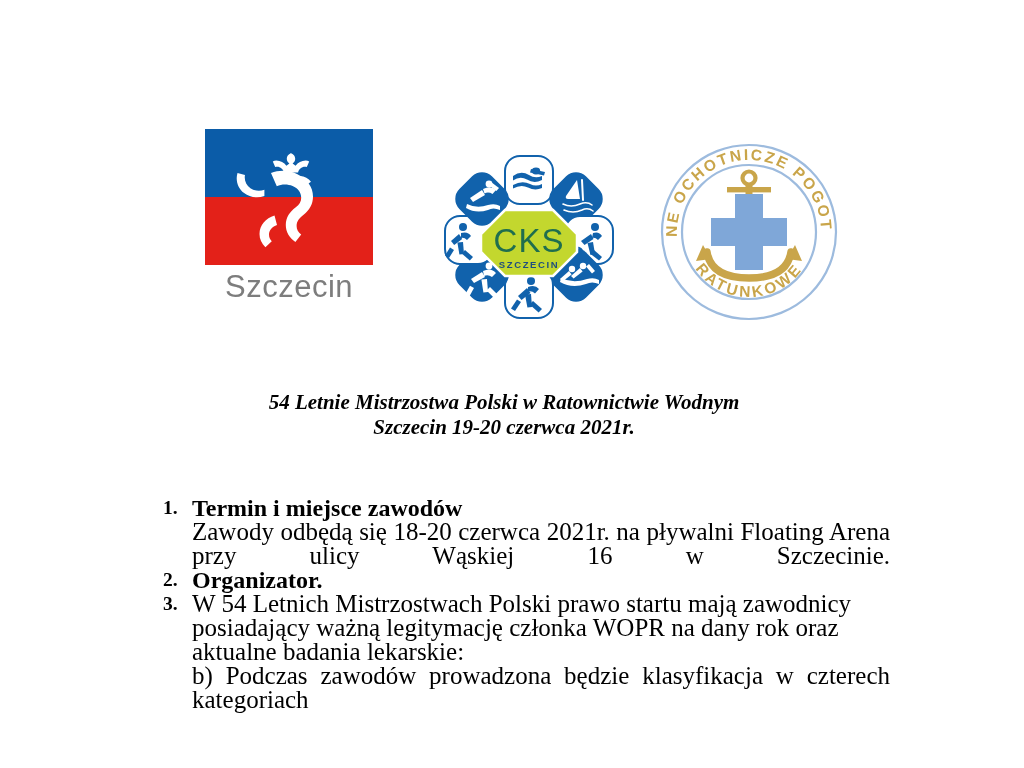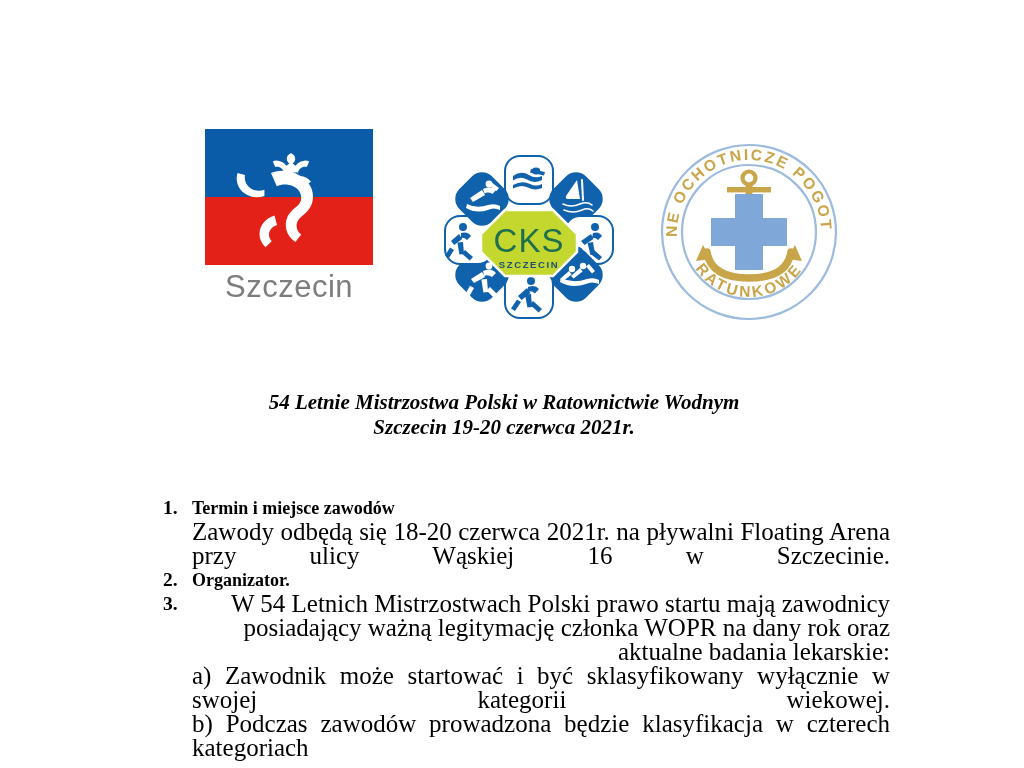--- a/index.html
+++ b/index.html
@@ -129,34 +129,34 @@
   .item-num {
     position: absolute;
     left: 0;
     top: 0;
     font-weight: bold;
     font-size: 19.5px;
     line-height: 24px;
   }
   .item-head {
     font-weight: bold;
-    font-size: 18px;
+    font-size: 24px;
     line-height: 24px;
   }
   .para {
     text-align: justify;
     font-size: 25px;
     line-height: 24px;
     hyphens: none;
   }
   .para.lastline-stretch {
     text-align-last: justify;
   }
   .para.natural {
-    text-align: right;
+    text-align: left;
   }
 </style>
 </head>
 <body>
 
 <div class="page">
 
   <div class="logo-band">
 
     <div class="szczecin-logo">
@@ -333,19 +333,18 @@
     </div>
 
     <div class="item">
       <span class="item-num">2.</span>
       <div class="item-head">Organizator.</div>
     </div>
 
     <div class="item">
       <span class="item-num">3.</span>
       <div class="para natural">W 54 Letnich Mistrzostwach Polski prawo startu mają zawodnicy posiadający ważną legitymację członka WOPR na dany rok oraz aktualne badania lekarskie:</div>
-      <div class="para lastline-stretch">a) Zawodnik może startować i być sklasyfikowany wyłącznie w swojej kategorii wiekowej.</div>
       <div class="para lastline-stretch">b) Podczas zawodów prowadzona będzie klasyfikacja w czterech kategoriach</div>
     </div>
 
   </div>
 
 </div>
 
 </body></html>

